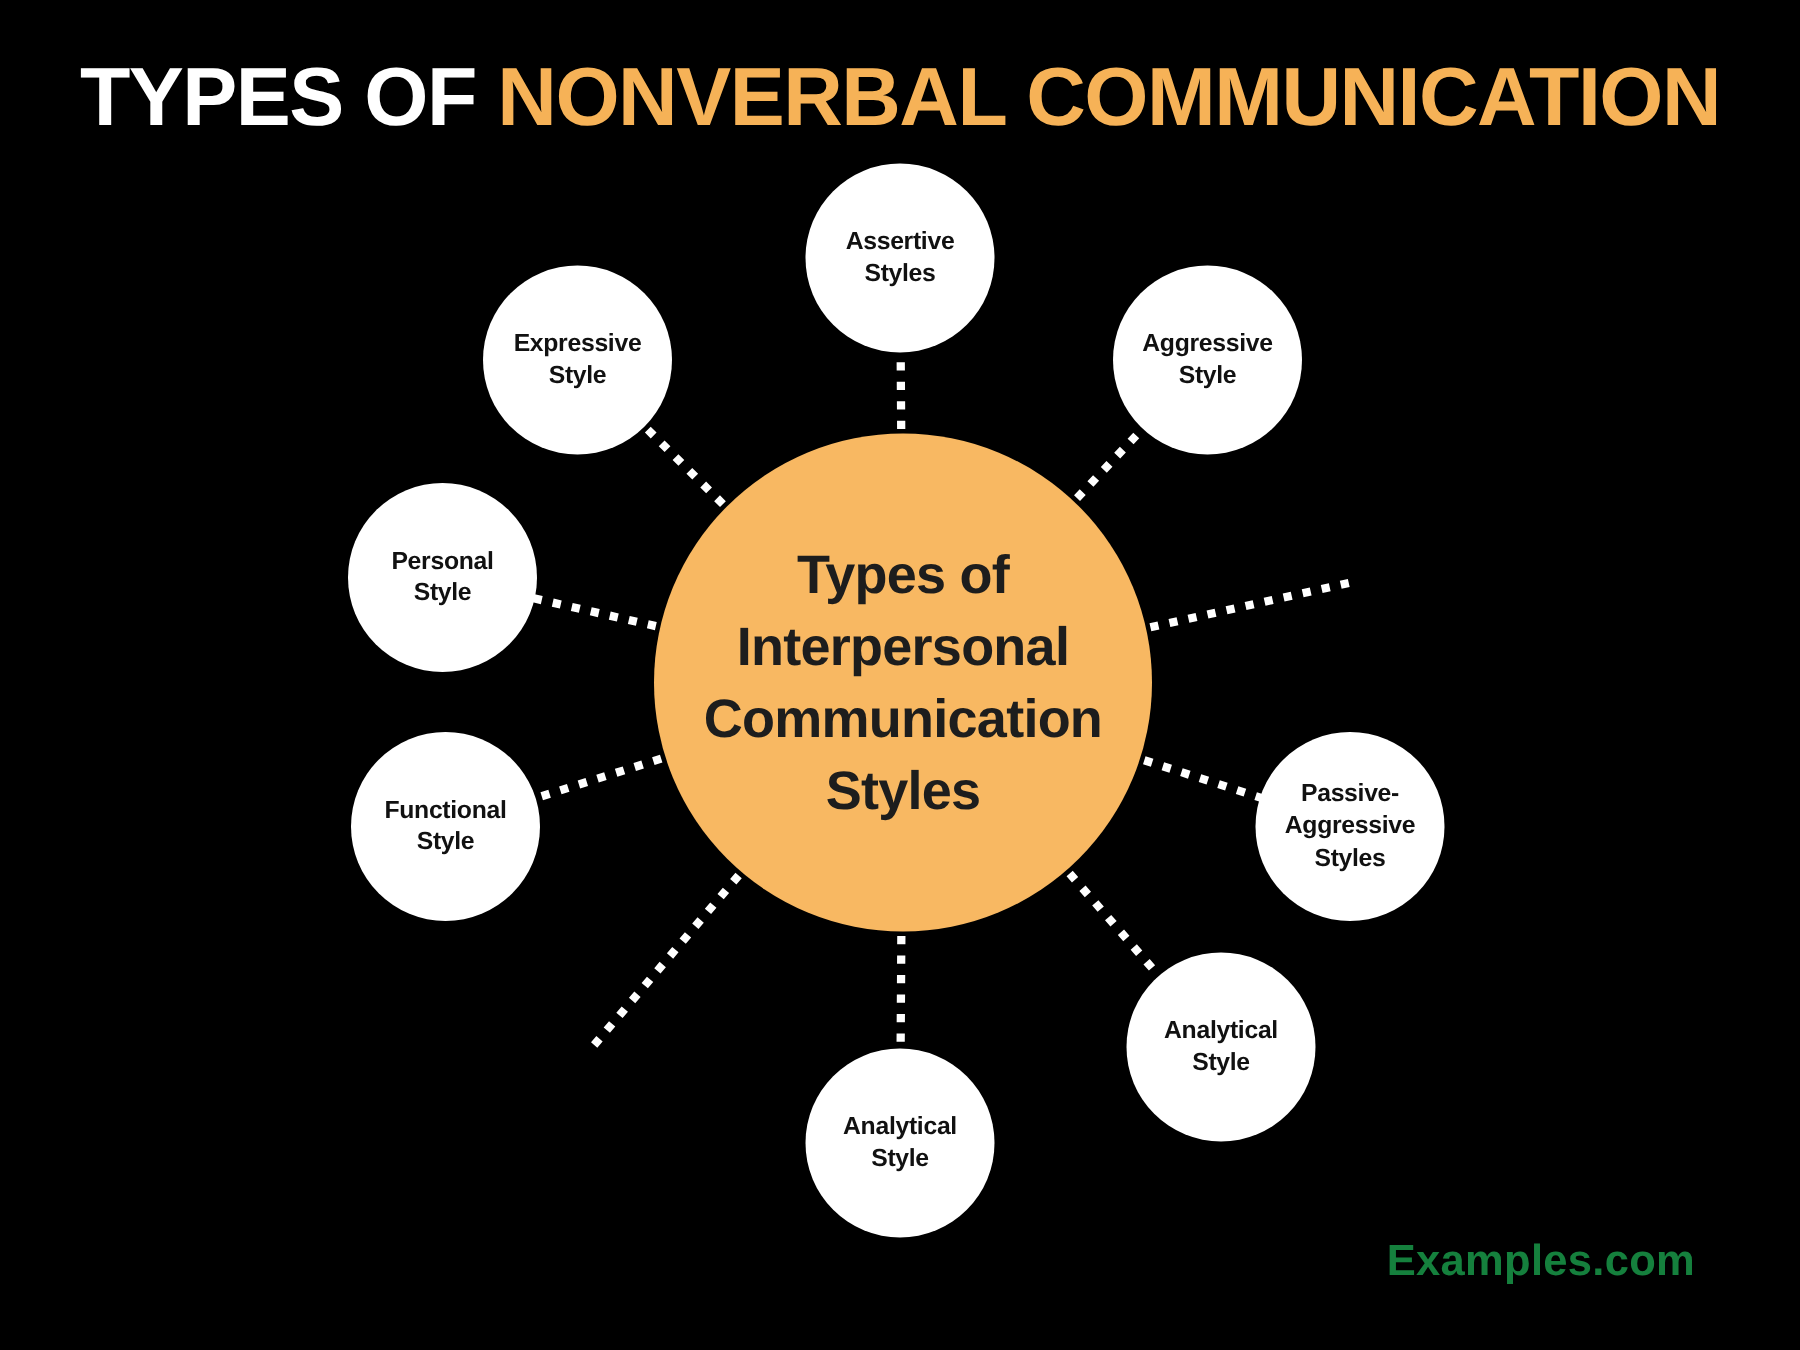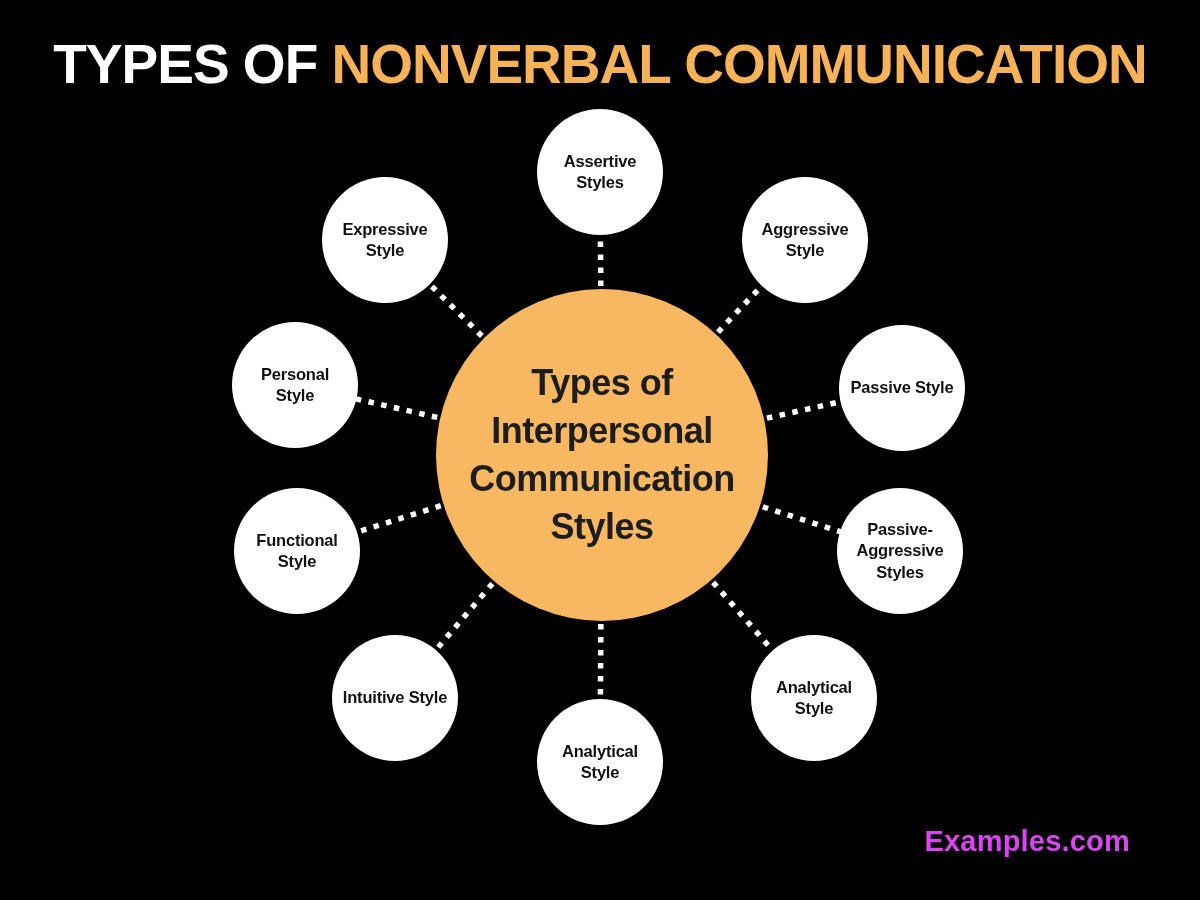--- a/index.html
+++ b/index.html
@@ -78,21 +78,21 @@
   .node-4{left:837px;top:488px;}
   .node-5{left:751px;top:635px;}
   .node-6{left:537px;top:699px;text-align:center;}
   .node-7{left:332px;top:635px;}
   .node-8{left:234px;top:488px;}
   .node-9{left:232px;top:322px;}
   .node-10{left:322px;top:177px;}
   .brand{
     position:absolute;
     right:70px;bottom:42px;
-    color:#d946ef;
+    color:#15803d;
     font-size:29px;
     font-weight:700;
     letter-spacing:0.2px;
     z-index:3;
   }
 </style>
 </head>
 <body>
 
 <div class="canvas">
@@ -122,38 +122,32 @@
   </div>
 
   <div class="node node-1">
     <div class="label">Assertive
 Styles</div>
   </div>
   <div class="node node-2">
     <div class="label">Aggressive
 Style</div>
   </div>
-  <div class="node node-3">
-    <div class="label">Passive Style</div>
-  </div>
   <div class="node node-4">
     <div class="label">Passive-
 Aggressive
 Styles</div>
   </div>
   <div class="node node-5">
     <div class="label">Analytical
 Style</div>
   </div>
   <div class="node node-6">
     <div class="label">Analytical
 Style</div>
-  </div>
-  <div class="node node-7">
-    <div class="label">Intuitive Style</div>
   </div>
   <div class="node node-8">
     <div class="label">Functional
 Style</div>
   </div>
   <div class="node node-9">
     <div class="label">Personal
 Style</div>
   </div>
   <div class="node node-10">

